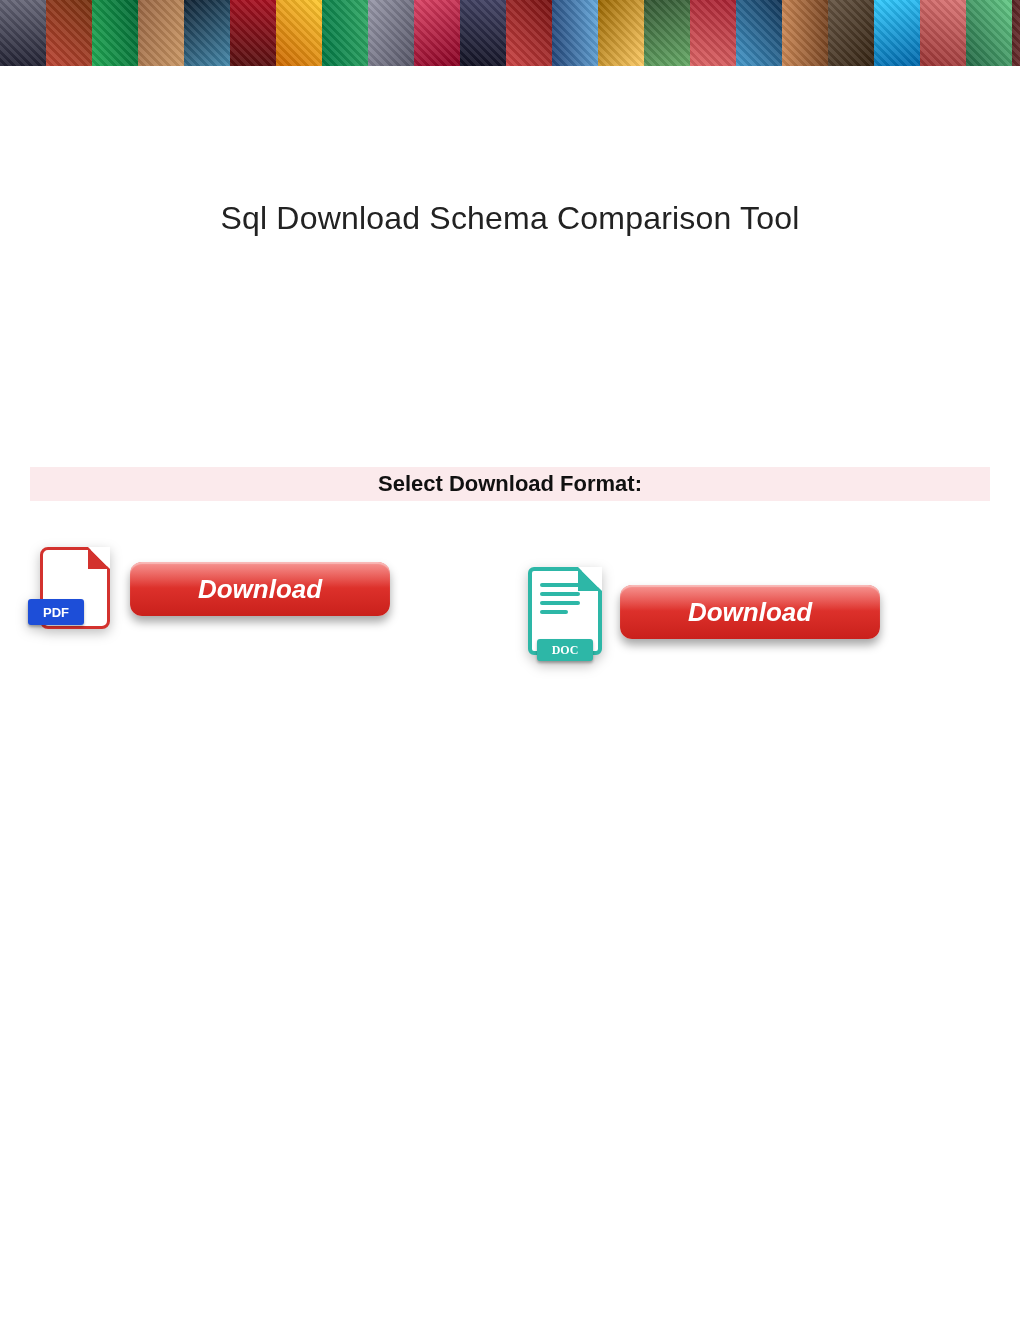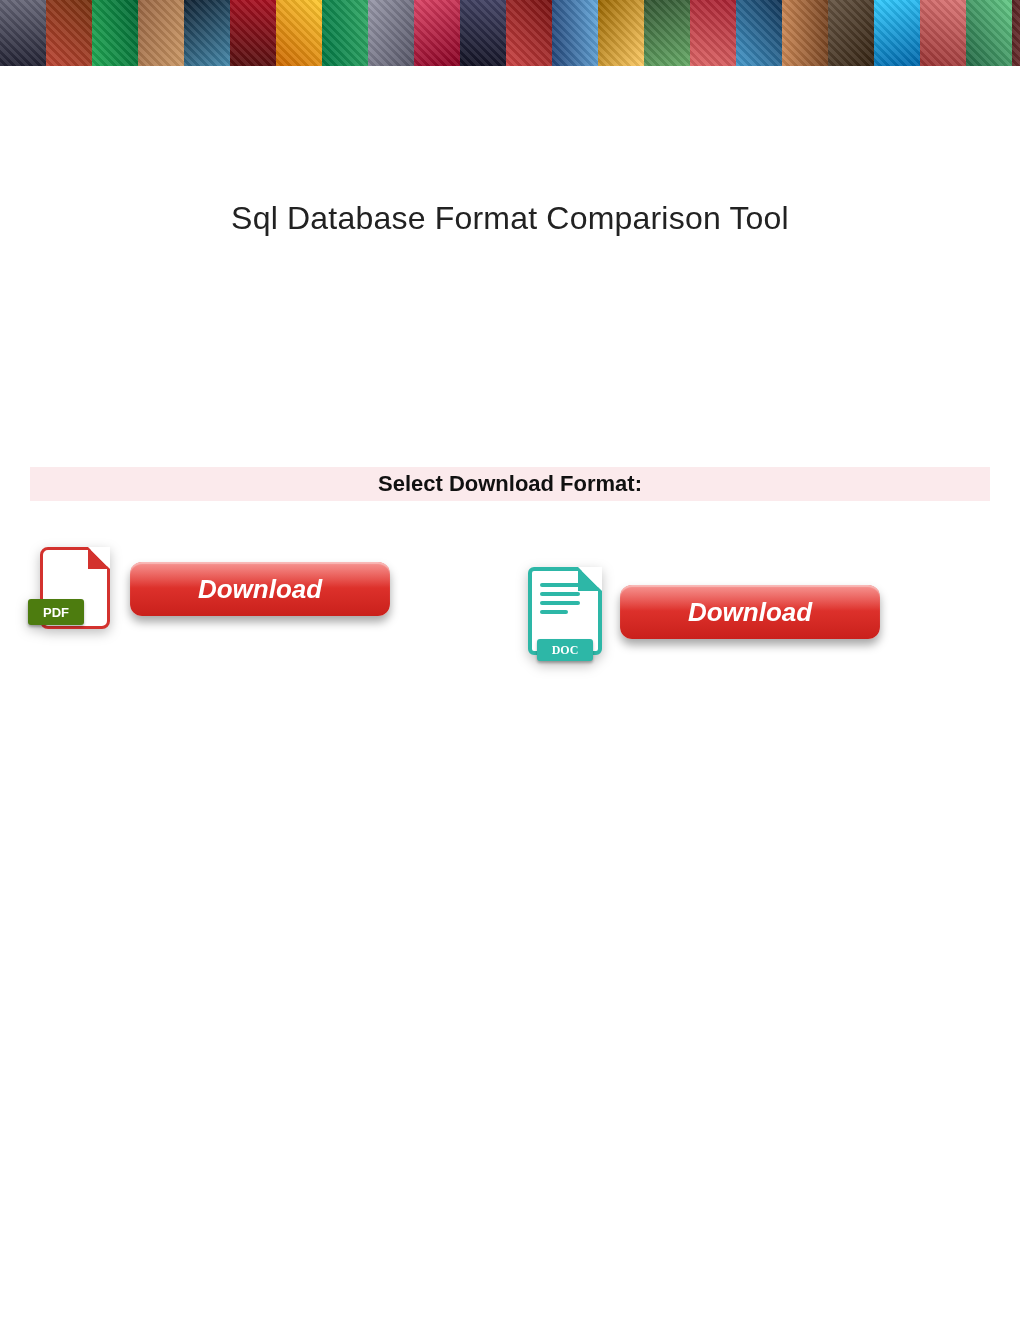--- a/index.html
+++ b/index.html
@@ -102,21 +102,21 @@
     position:absolute;
     top:-22px; left:-22px;
     width:0;height:0;
     border-top:22px solid #ffffff;
     border-left:22px solid transparent;
   }
   .pdf-band {
     position: absolute;
     left: 0; bottom: 12px;
     width: 56px; height: 26px;
-    background: #4d7c0f;
+    background: #1d4ed8;
     border-radius: 3px;
     display: flex; align-items: center; justify-content: center;
     color: #fff; font-size: 13px; font-weight: 700;
     box-shadow: 0 2px 3px rgba(0,0,0,.3);
   }
 
   
   .doc-icon {
     width: 90px;
     height: 98px;
@@ -229,21 +229,21 @@
     <div class="tile" style="background: linear-gradient(269deg, rgb(119, 68, 34), rgb(204, 136, 85)), repeating-linear-gradient(45deg, rgba(255, 255, 255, 0.08) 0px, rgba(255, 255, 255, 0.08) 3px, rgba(0, 0, 0, 0.08) 3px, rgba(0, 0, 0, 0.08) 6px); background-blend-mode: overlay;"></div>
     <div class="tile" style="background: linear-gradient(306deg, rgb(51, 34, 17), rgb(102, 85, 68)), repeating-linear-gradient(45deg, rgba(255, 255, 255, 0.08) 0px, rgba(255, 255, 255, 0.08) 3px, rgba(0, 0, 0, 0.08) 3px, rgba(0, 0, 0, 0.08) 6px); background-blend-mode: overlay;"></div>
     <div class="tile" style="background: linear-gradient(343deg, rgb(0, 102, 170), rgb(51, 204, 255)), repeating-linear-gradient(45deg, rgba(255, 255, 255, 0.08) 0px, rgba(255, 255, 255, 0.08) 3px, rgba(0, 0, 0, 0.08) 3px, rgba(0, 0, 0, 0.08) 6px); background-blend-mode: overlay;"></div>
     <div class="tile" style="background: linear-gradient(20deg, rgb(153, 51, 51), rgb(221, 119, 119)), repeating-linear-gradient(45deg, rgba(255, 255, 255, 0.08) 0px, rgba(255, 255, 255, 0.08) 3px, rgba(0, 0, 0, 0.08) 3px, rgba(0, 0, 0, 0.08) 6px); background-blend-mode: overlay;"></div>
     <div class="tile" style="background: linear-gradient(57deg, rgb(34, 102, 68), rgb(102, 204, 136)), repeating-linear-gradient(45deg, rgba(255, 255, 255, 0.08) 0px, rgba(255, 255, 255, 0.08) 3px, rgba(0, 0, 0, 0.08) 3px, rgba(0, 0, 0, 0.08) 6px); background-blend-mode: overlay;"></div>
     <div class="tile" style="background: linear-gradient(94deg, rgb(85, 34, 34), rgb(170, 85, 85)), repeating-linear-gradient(45deg, rgba(255, 255, 255, 0.08) 0px, rgba(255, 255, 255, 0.08) 3px, rgba(0, 0, 0, 0.08) 3px, rgba(0, 0, 0, 0.08) 6px); background-blend-mode: overlay;"></div>
   </div>
 
 <div class="page">
 
-  <h1 class="page-title">Sql Database Format Comparison Tool</h1>
+  <h1 class="page-title">Sql Download Schema Comparison Tool</h1>
 
   <div class="format-strip">
     <span class="label">Select Download Format:</span>
   </div>
 
   <div class="download-row">
 
     <div class="dl dl-group-a">
       <div class="pdf-icon">
         <div class="pdf-sheet"></div>

